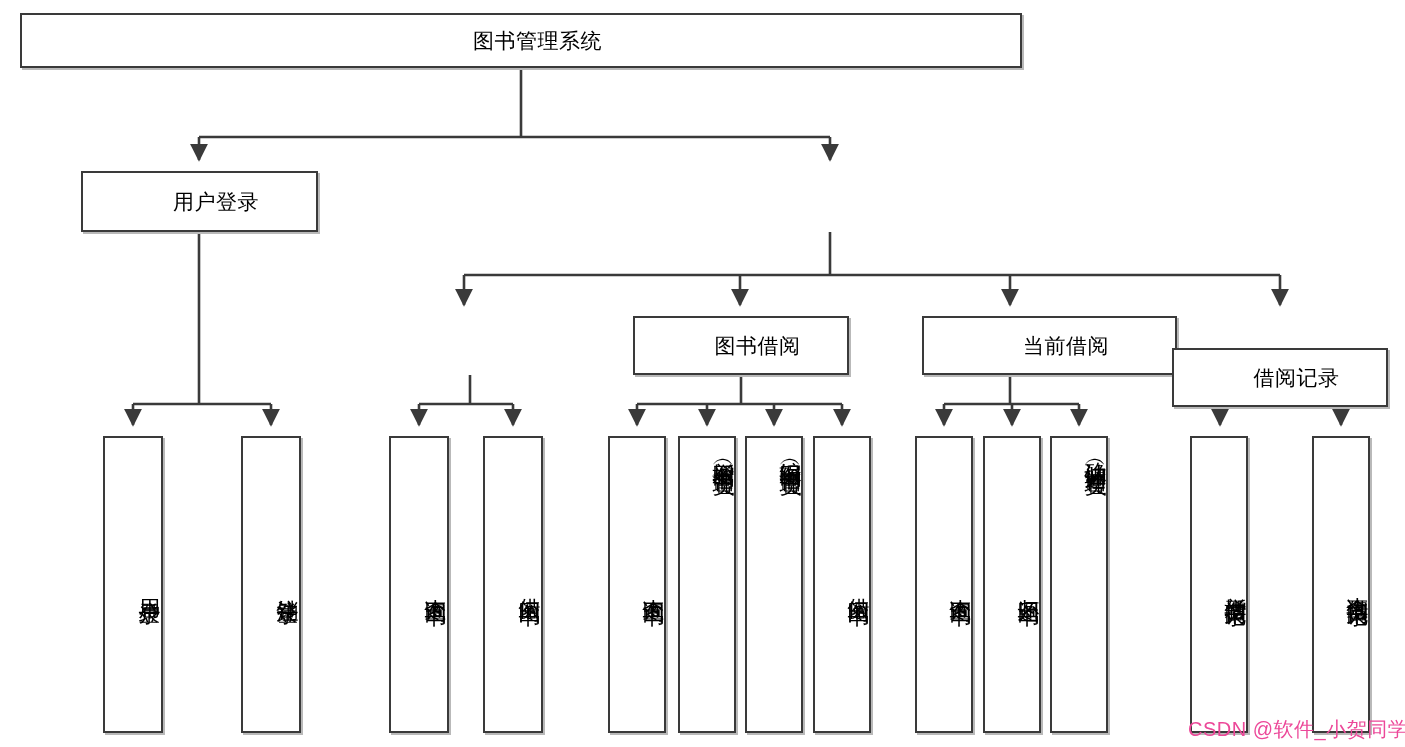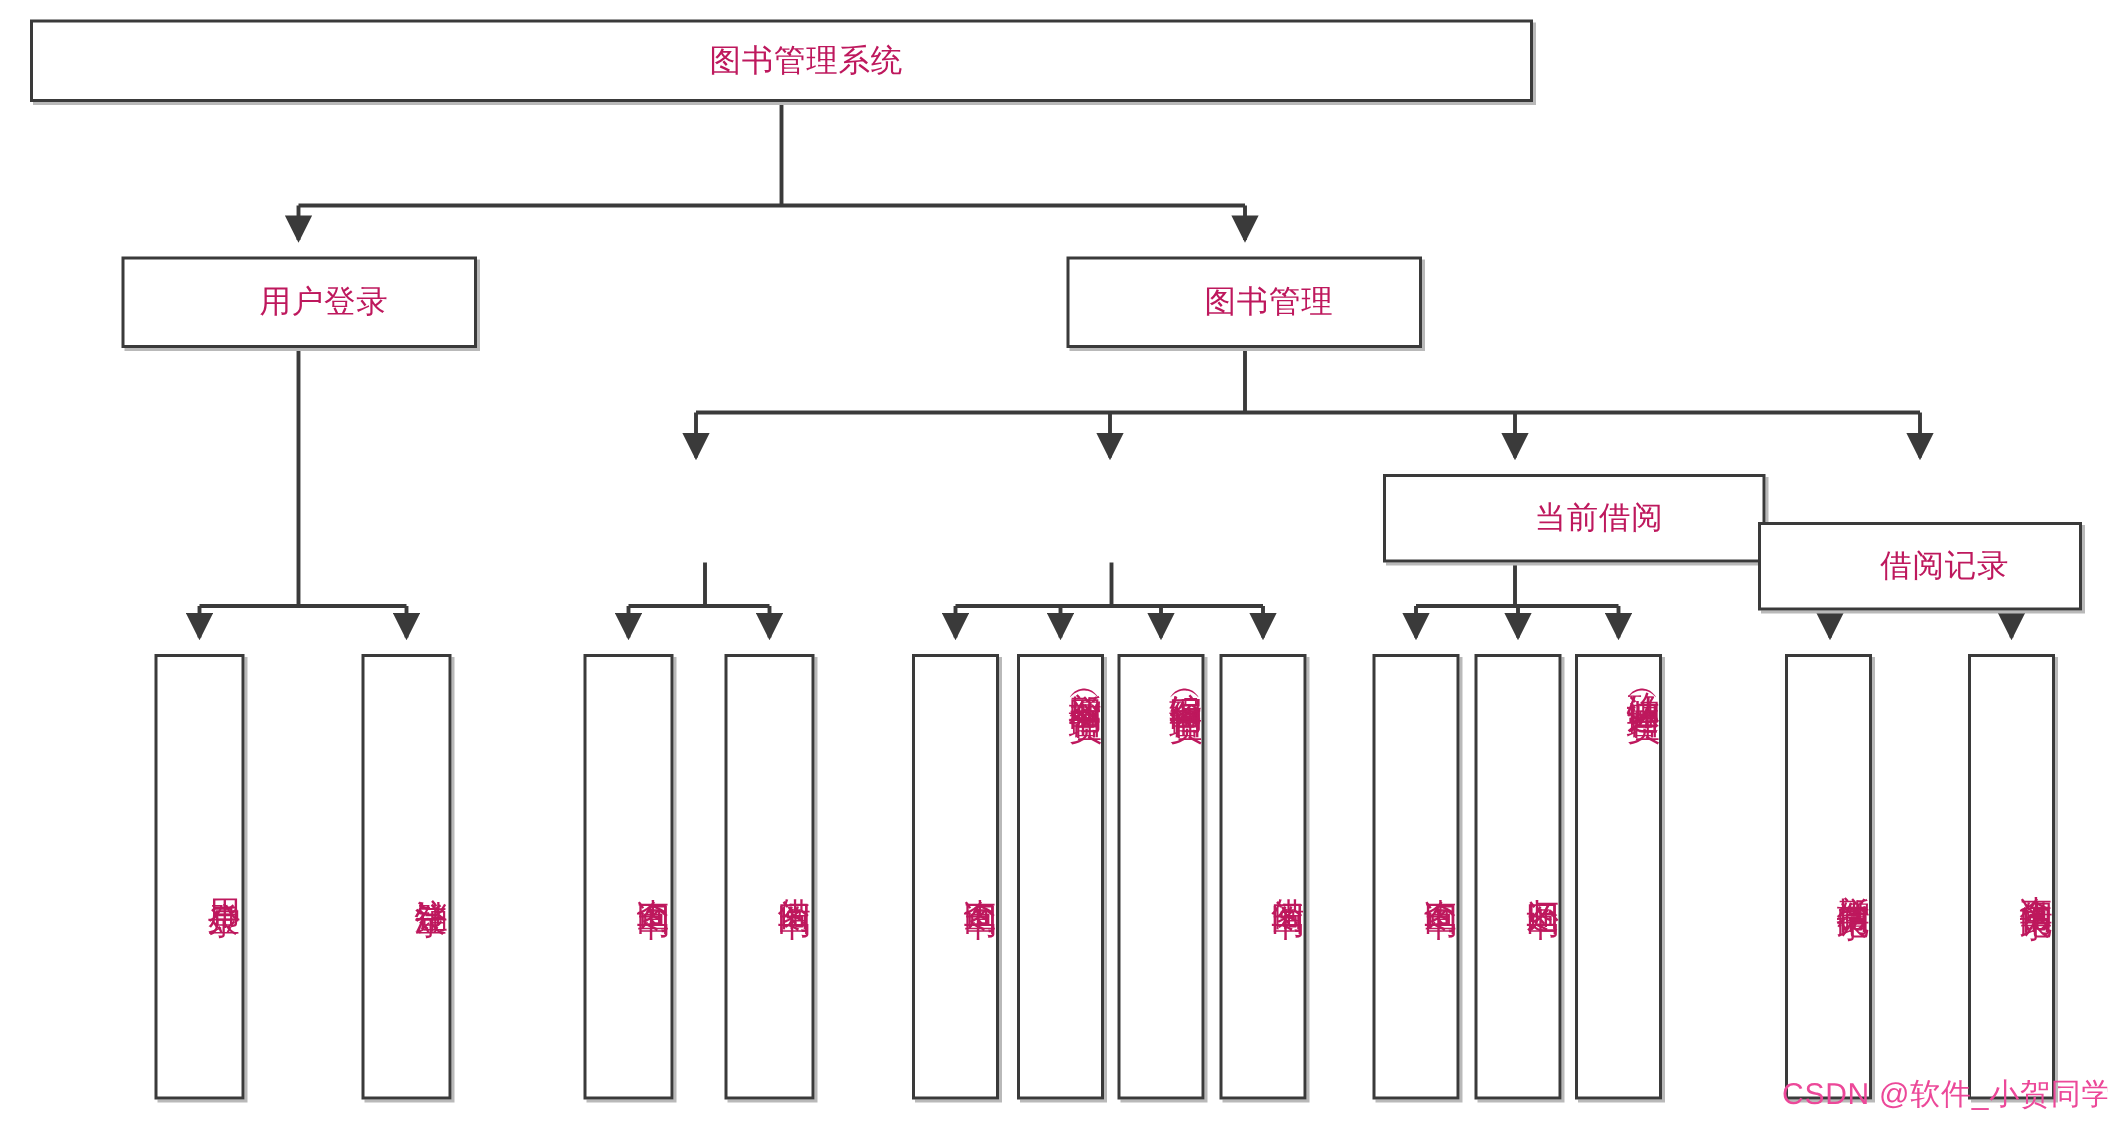--- a/index.html
+++ b/index.html
@@ -27,21 +27,21 @@
   }
   .node {
     position: absolute;
     box-sizing: border-box;
     background: #ffffff;
     border: 2px solid #3a3a3a;
     box-shadow: 2px 2px 0 0 #b9b9b9;
     display: flex;
     align-items: center;
     justify-content: center;
-    color: #be185d;
+    color: #000000;
     padding-left: 33px;
   }
   .node.h {
     
     text-align: center;
   }
   .node.h .label {
     font-size: 21px;
     line-height: 1.2;
     letter-spacing: 0.5px;
@@ -131,24 +131,24 @@
     </g>
   </svg>
 
   <div class="node h" style="left:20px; top:13px; width:1002px; height:55px;">
     <span class="label">图书管理系统</span>
   </div>
 
   <div class="node h" style="left:81px; top:171px; width:237px; height:61px;">
     <span class="label">用户登录</span>
   </div>
-  <div class="node h" style="left:711px; top:171px; width:237px; height:61px;">
-    <span class="label">图书管理</span>
-  </div>
-
+
+  <div class="node h" style="left:633px; top:316px; width:216px; height:59px;">
+    <span class="label">图书借阅</span>
+  </div>
   <div class="node h" style="left:902px; top:316px; width:255px; height:59px;margin-left:20px;">
     <span class="label">当前借阅</span>
   </div>
   <div class="node h" style="left:1172px; top:316px; width:216px; height:59px;margin-top:32px;">
     <span class="label">借阅记录</span>
   </div>
 
   <div class="node v midpad" style="left:103px; top:436px; width:60px; height:297px;">
     <span class="label">用户登录</span>
   </div>

